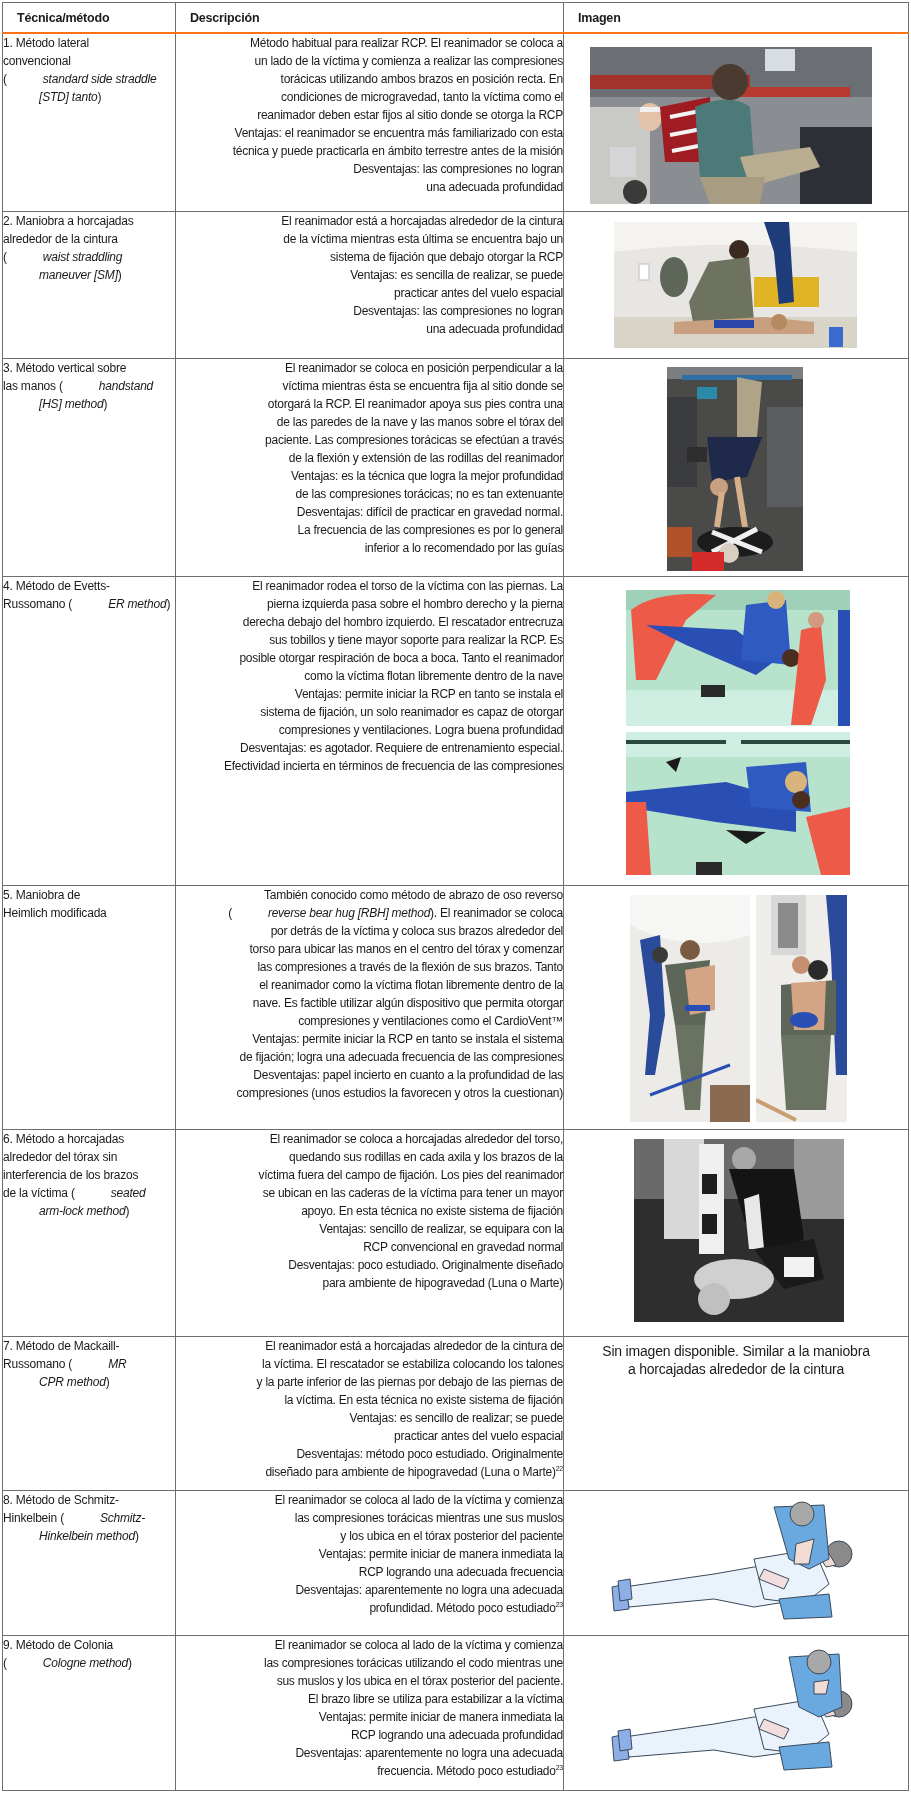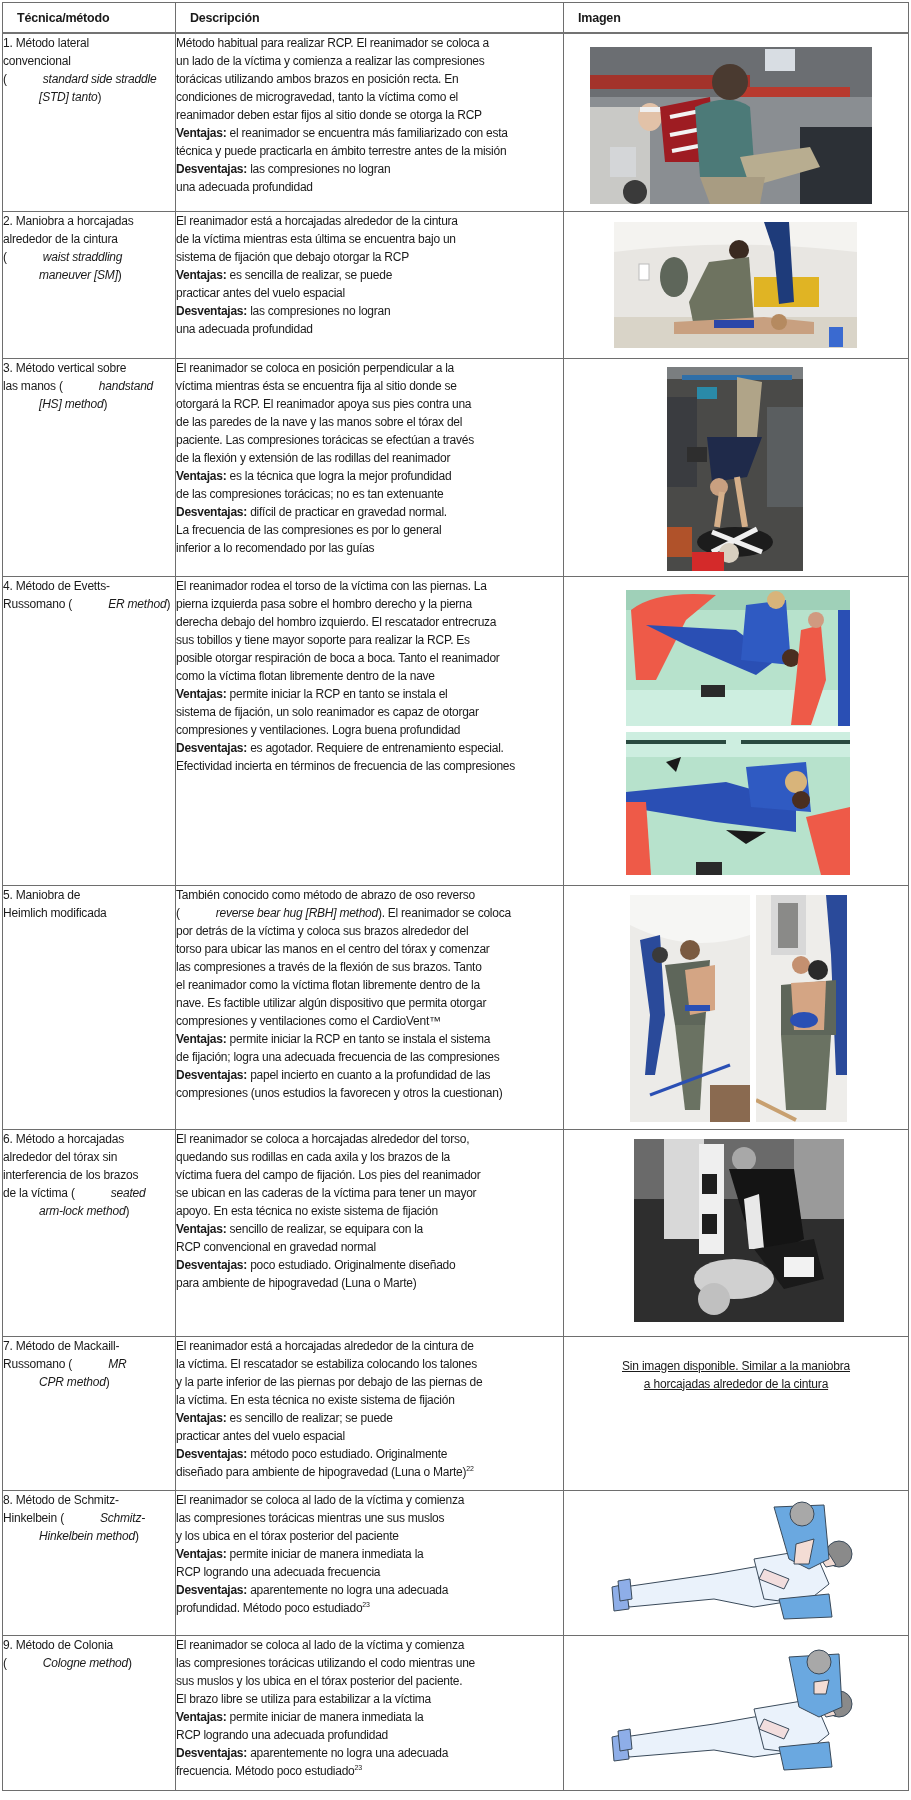--- a/index.html
+++ b/index.html
@@ -3,31 +3,31 @@
   <meta charset="utf-8">
   <style>
     html, body { margin: 0; padding: 0; background: #ffffff; }
     body { width: 911px; height: 1800px; position: relative; overflow: hidden;
            font-family: "Liberation Sans", sans-serif; color: #1a1a1a; }
     table.cpr { position: absolute; left: 2px; top: 2px; width: 906px; border-collapse: collapse;
                 table-layout: fixed; font-size: 12px; line-height: 18px; }
     table.cpr td, table.cpr th { border: 1.5px solid #6e6e6e; vertical-align: top; padding: 0; }
     table.cpr th { text-align: left; font-weight: bold; font-size: 12.5px; height: 29px;
                    vertical-align: middle; padding-left: 14px; letter-spacing: -0.2px; }
-    table.cpr thead tr { border-bottom: 2px solid #737373; }
+    table.cpr thead tr { border-bottom: 2px solid #f97316; }
     col.c1 { width: 173px; } col.c2 { width: 388px; } col.c3 { width: 345px; }
     .tech { padding: 7px 8px 0 14px; letter-spacing: -0.2px; }
-    .desc { padding: 7px 6px 0 15px; letter-spacing: -0.25px; }
-    .desc b { font-weight: bold; }
+    .desc { padding: 7px 6px 0 15px; letter-spacing: -0.25px; text-align: right; }
+    .desc b { font-weight: normal; }
     .line { display: block; white-space: nowrap; }
     .it { font-style: italic; margin-left: 36px; }
     sup { font-size: 7px; line-height: 0; vertical-align: 5px; }
     .imgcell { position: relative; }
     .photo { position: absolute; overflow: hidden; }
-    .noimg { text-align: center; padding-top: 20px; font-size: 12px; line-height: 18px; letter-spacing: -0.2px; text-decoration: underline; }
+    .noimg { text-align: center; padding-top: 5px; font-size: 14px; line-height: 18px; letter-spacing: -0.2px; }
     .r1 { height: 178px; } .r2 { height: 147px; } .r3 { height: 218px; } .r4 { height: 309px; }
     .r5 { height: 244px; } .r6 { height: 207px; padding-left: 45px; } .r7 { height: 154px; } .r8 { height: 145px; }
     .r9 { height: 155px; }
   </style>
 </head>
 <body>
 
 <table class="cpr">
   <colgroup>
       <col class="c1">

